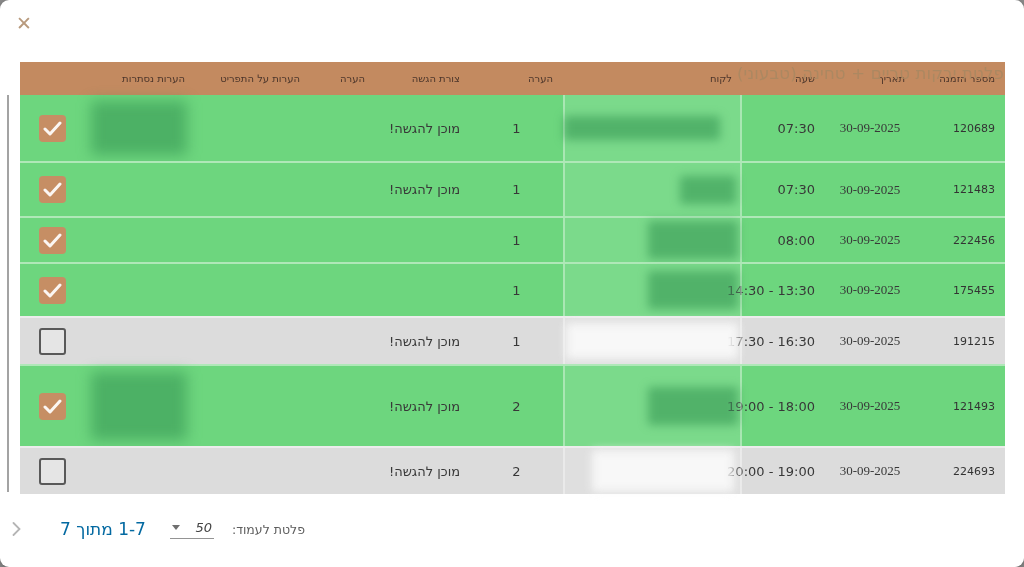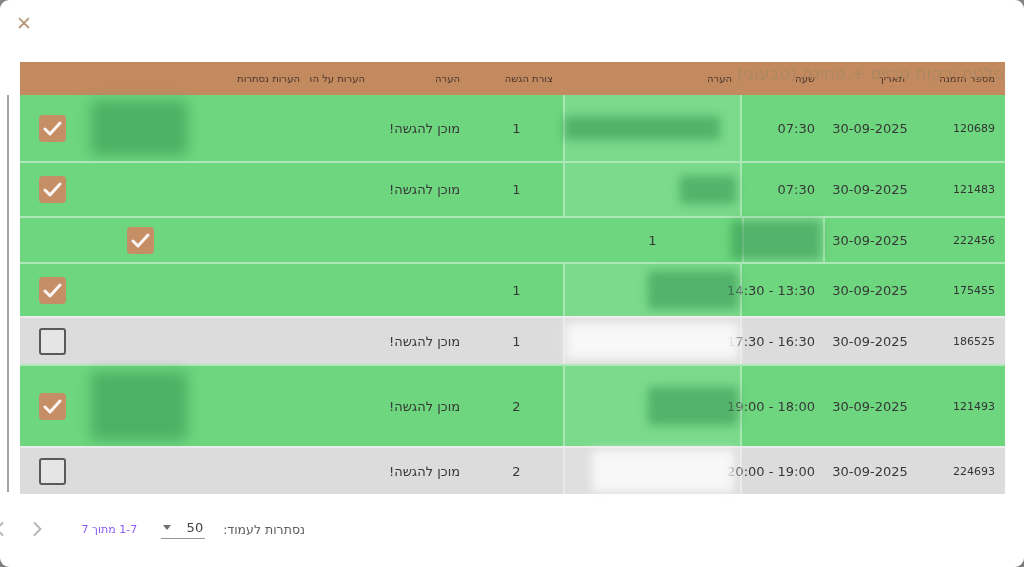--- a/index.html
+++ b/index.html
@@ -39,21 +39,21 @@
   .row.green { background:#6dd67e; }
   .row.gray  { background:#dcdcdc; }
   .row + .row { border-top:2px solid rgba(255,255,255,.45); }
 
   .cell {
     font-size:13px; color:#383838; text-align:start; padding:0 10px;
     white-space:nowrap; position:relative; height:100%;
     display:flex; align-items:center; justify-content:flex-start;
   }
   .cell.c-order { font-size:11px; color:#333; }
-  .cell.c-date  { justify-content:center; padding:0 2px; }
+  .cell.c-date  { justify-content:center; padding:0 2px;font-family:Liberation Serif, serif; }
   .cell.c-qty   { justify-content:center; }
   .cell.c-customer {
     border-right:2px solid rgba(255,255,255,.35);
     border-left:2px solid rgba(255,255,255,.35);
     background:rgba(255,255,255,.10);
   }
 
   
   .blur { position:absolute; filter:blur(5px); border-radius:2px; top:50%; transform:translateY(-50%); }
   .row.green .blur { background:rgba(47,145,78,.55); }
@@ -82,40 +82,41 @@
   .pagination {
     position:absolute; bottom:26px; left:auto; right:719px; 
     display:flex; direction:rtl; align-items:center; white-space:nowrap;
   }
   .rpp-label { color:#5d5d5d; font-size:12.5px; margin-inline-end:18px; }
   .rpp-select {
     display:flex; align-items:center; justify-content:space-between;
     min-width:44px; border-bottom:1px solid #949494; padding:0 2px 3px 2px;
     cursor:pointer; margin-inline-end:24px; direction:rtl;
   }
-  .rpp-value { font-size:13px; color:#444; }
+  .rpp-value { font-size:13px; color:#444;font-style:italic; }
   .caret { width:0; height:0; border-left:4.5px solid transparent; border-right:4.5px solid transparent; border-top:5px solid #6f6f6f; margin-inline-start:10px; }
-  .range { color:#8b5cf6; font-size:11px; margin-inline-end:32px; }
+  .range { color:#0369a1; font-size:17px; margin-inline-end:32px; }
   .pg-btn { width:24px; height:24px; display:flex; align-items:center; justify-content:center; cursor:default; margin-inline-end:14px; }
 </style>
 </head>
 <body>
 
 <div class="card">
 
   <div class="titlebar">
     <span class="close-btn">✕</span>
     <div class="dlg-title">פלטת ירקות טריים + טחינה (טבעוני)</div>
   </div>
 
   <div class="table">
     <div class="thead">
       <div class="hcell">מספר הזמנה</div>
       <div class="hcell">תאריך</div>
       <div class="hcell">שעה</div>
+      <div class="hcell">לקוח</div>
       <div class="hcell">הערה</div>
       <div class="hcell">צורת הגשה</div>
       <div class="hcell">הערה</div>
       <div class="hcell">הערות על התפריט</div>
       <div class="hcell">הערות נסתרות</div>
       <div class="hcell"></div>
     </div>
     <div id="tbody">
         <div class="row green" style="height: 66px;">
           <div class="cell c-order">120689</div>
@@ -155,20 +156,21 @@
             <div class="checkbox checked">
               <svg width="19" height="15" viewBox="0 0 19 15">
                 <path d="M2 8 L7 13 L17 2" fill="none" stroke="rgba(255,255,255,.92)" stroke-width="3" stroke-linecap="round" stroke-linejoin="round"></path>
               </svg>
             </div>
           </div>
         </div>
         <div class="row green" style="height: 46px;">
           <div class="cell c-order">222456</div>
           <div class="cell c-date">30-09-2025</div>
+          <div class="cell c-time">08:00</div>
           <div class="cell c-customer">
             <div class="blur medium"></div>
           </div>
           <div class="cell c-qty">1</div>
           <div class="cell c-serving"></div>
           <div class="cell c-note"></div>
           <div class="cell c-menu"></div>
           <div class="cell c-hidden"></div>
           <div class="cb-wrap cell">
             <div class="checkbox checked">
@@ -192,21 +194,21 @@
           <div class="cell c-hidden"></div>
           <div class="cb-wrap cell">
             <div class="checkbox checked">
               <svg width="19" height="15" viewBox="0 0 19 15">
                 <path d="M2 8 L7 13 L17 2" fill="none" stroke="rgba(255,255,255,.92)" stroke-width="3" stroke-linecap="round" stroke-linejoin="round"></path>
               </svg>
             </div>
           </div>
         </div>
         <div class="row gray" style="height: 48px;">
-          <div class="cell c-order">186525</div>
+          <div class="cell c-order">191215</div>
           <div class="cell c-date">30-09-2025</div>
           <div class="cell c-time">16:30 - 17:30</div>
           <div class="cell c-customer">
             <div class="blur full"></div>
           </div>
           <div class="cell c-qty">1</div>
           <div class="cell c-serving">מוכן להגשה!</div>
           <div class="cell c-note"></div>
           <div class="cell c-menu"></div>
           <div class="cell c-hidden"></div>
@@ -251,21 +253,21 @@
           <div class="cb-wrap cell">
             <div class="checkbox unchecked"></div>
           </div>
         </div>
       </div>
   </div>
 
   <div class="vscroll"></div>
 
   <div class="pagination">
-    <span class="rpp-label">נסתרות לעמוד:</span>
+    <span class="rpp-label">פלטת לעמוד:</span>
     <span class="rpp-select">
       <span class="rpp-value">50</span>
       <span class="caret"></span>
     </span>
     <span class="range">1-7 מתוך 7</span>
     <span class="pg-btn">
       <svg width="9" height="14" viewBox="0 0 9 14">
           <path d="M1.5 1 L7.5 7 L1.5 13" fill="none" stroke="#b5b5b5" stroke-width="1.8" stroke-linecap="round"></path>
         </svg>
     </span>

